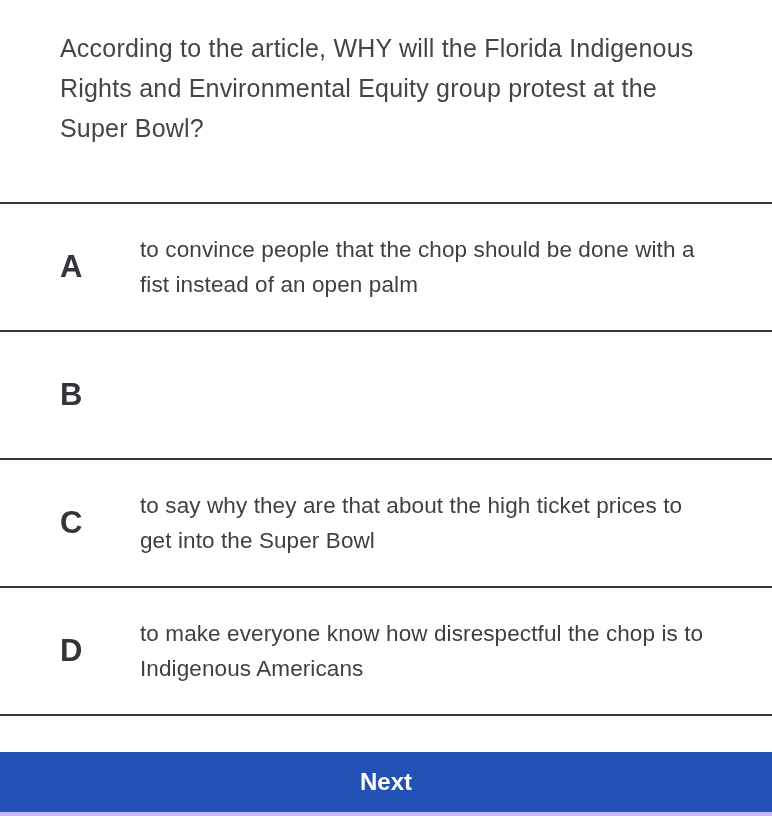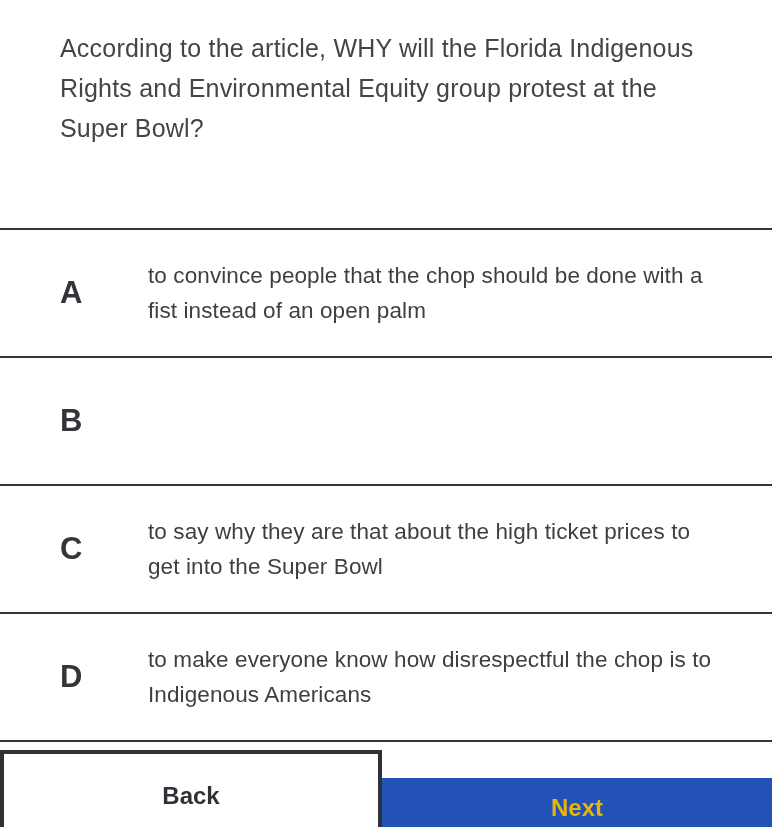--- a/index.html
+++ b/index.html
@@ -10,21 +10,21 @@
   }
   .page {
     position: relative;
     width: 772px;
     height: 827px;
     background: #ffffff;
     overflow: hidden;
   }
   .question-section {
     box-sizing: border-box;
-    height: 228px;
+    height: 202px;
     padding: 28px 62px 16px 60px;
     font-size: 25px;
     line-height: 40px;
     color: #454545;
     letter-spacing: 0.2px;
   }
   .options {
     border-bottom: 2px solid #333539;
   }
   .option-row {
@@ -43,21 +43,20 @@
     font-weight: bold;
     color: #333539;
     flex-shrink: 0;
   }
   .option-text {
     font-size: 22.5px;
     line-height: 35px;
     color: #3d3f42;
     max-width: 580px;
     letter-spacing: 0.1px;
-    margin-left: 8px;
   }
   .footer {
     display: flex;
     margin-top: 8px;
     height: 92px;
   }
   .btn {
     display: flex;
     align-items: center;
     justify-content: center;
@@ -71,22 +70,22 @@
   .btn-back {
     width: 382px;
     background: #ffffff;
     border: 4px solid #2e3136;
     color: #2e3136;
   }
   .btn-next {
     flex: 1;
     background: #2352b6;
     border: none;
-    border-bottom: 4px solid #eab308;
-    color: #eab308;
+    border-bottom: 4px solid #c4b5fd;
+    color: #ffffff;
     margin-top: 28px;
   }
 </style>
 </head>
 <body>
 
 <div class="page">
 
   <div class="question-section">According to the article, WHY will the Florida Indigenous Rights and Environmental Equity group protest at the Super Bowl?</div>
 
@@ -107,17 +106,16 @@
     </div>
 
     <div class="option-row">
       <div class="option-letter">D</div>
       <div class="option-text">to make everyone know how disrespectful the chop is to Indigenous Americans</div>
     </div>
 
   </div>
 
   <div class="footer">
-    <button class="btn btn-back">Back</button>
     <button class="btn btn-next">Next</button>
   </div>
 
 </div>
 
 </body></html>

